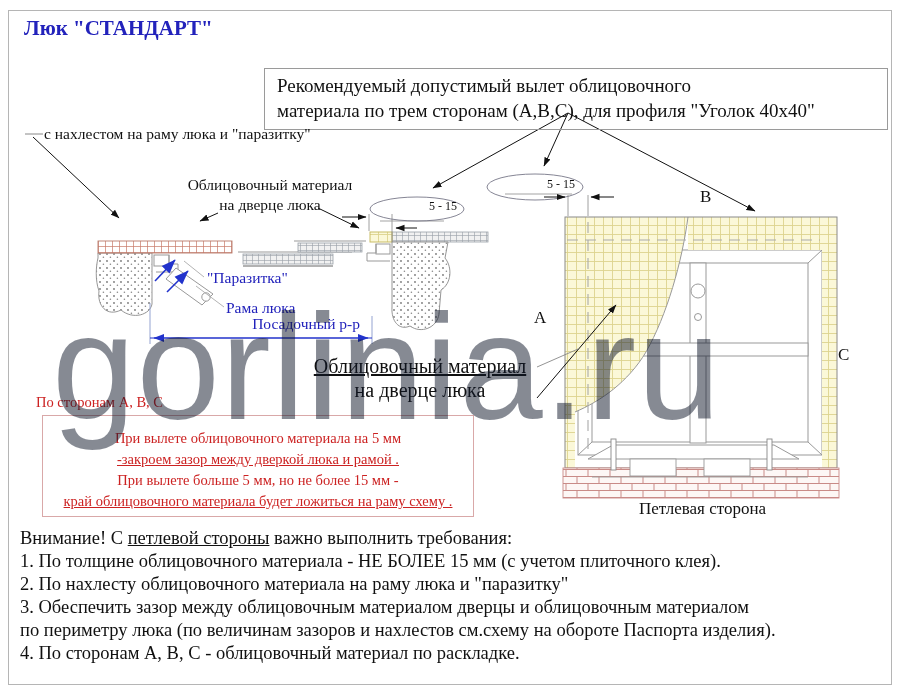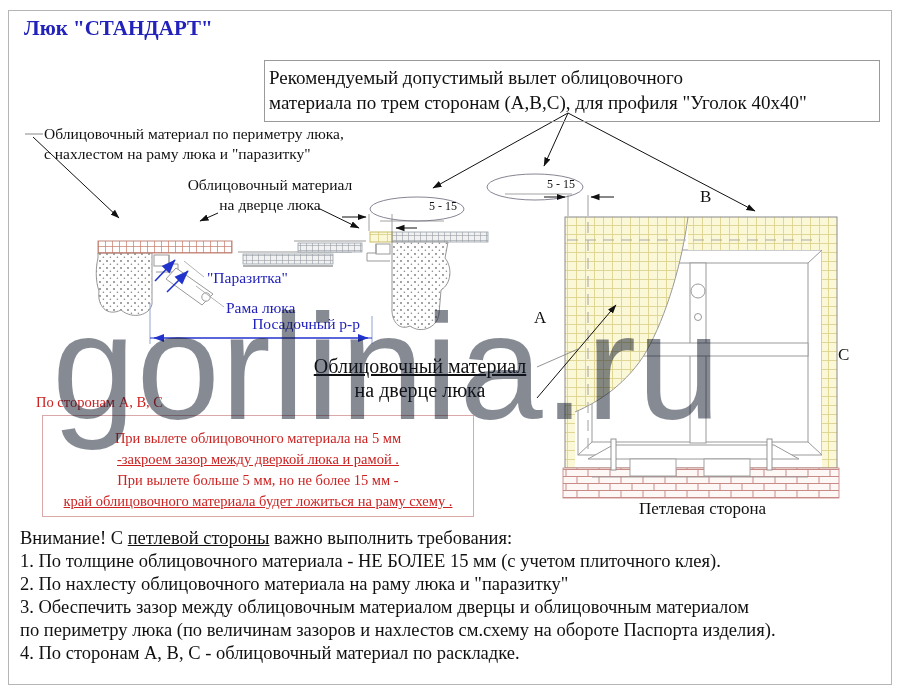--- a/index.html
+++ b/index.html
@@ -8,22 +8,22 @@
   .abs{position:absolute;z-index:2;}
   #border-frame{position:absolute;left:8px;top:10px;width:882px;height:673px;
         border:1px solid #b5b5b5;z-index:0;}
   svg.layer{position:absolute;left:0;top:0;z-index:1;}
   #watermark{position:absolute;left:52px;top:292px;z-index:3;pointer-events:none;
         font-family:"Liberation Sans","DejaVu Sans",sans-serif;
         font-size:150px;letter-spacing:1px;color:#0f172a;opacity:.5;line-height:1;}
   .blue{color:#2222bb;}
   .red{color:#cc2222;}
   #title{left:24px;top:16px;font-size:21px;font-weight:600;}
-  #rec-box{left:264px;top:60px;width:600px;border:1px solid #9a9a9a;
-        padding:4px 10px 6px 4px;font-size:19px;line-height:1.32;background:transparent;}
+  #rec-box{left:264px;top:68px;width:600px;border:1px solid #9a9a9a;
+        padding:4px 10px 6px 12px;font-size:19px;line-height:1.32;background:transparent;}
   #ann-perimeter{left:44px;top:124px;font-size:15.5px;line-height:1.32;}
   #ann-door{left:180px;top:175px;width:180px;text-align:center;font-size:15.5px;line-height:1.3;}
   #lbl-parazitka{left:207px;top:269px;font-size:15.5px;}
   #lbl-rama{left:226px;top:299px;font-size:15.5px;}
   #lbl-posad{left:160px;top:315px;width:200px;text-align:right;font-size:15.5px;}
   .dimtext{width:80px;text-align:right;font-size:12px;}
   #dim1{left:377px;top:199px;}
   #dim2{left:495px;top:177px;}
   #big-label{left:295px;top:355px;width:250px;text-align:center;font-size:20px;line-height:1.18;}
   #big-label .u{text-decoration:underline;}
@@ -172,21 +172,20 @@
   </svg>
 
   <div class="abs blue" id="title">Люк "СТАНДАРТ"</div>
 
   <div class="abs" id="rec-box">
     <div>Рекомендуемый допустимый вылет облицовочного</div>
     <div>материала по трем сторонам (А,В,С), для профиля "Уголок 40x40"</div>
   </div>
 
   <div class="abs" id="ann-perimeter">
-    <div>Облицовочный материал по периметру люка,</div>
     <div>с нахлестом на раму люка и "паразитку"</div>
   </div>
 
   <div class="abs" id="ann-door">
     <div>Облицовочный материал</div>
     <div>на дверце люка</div>
   </div>
 
   <div class="abs blue" id="lbl-parazitka">"Паразитка"</div>
   <div class="abs blue" id="lbl-rama">Рама люка</div>

